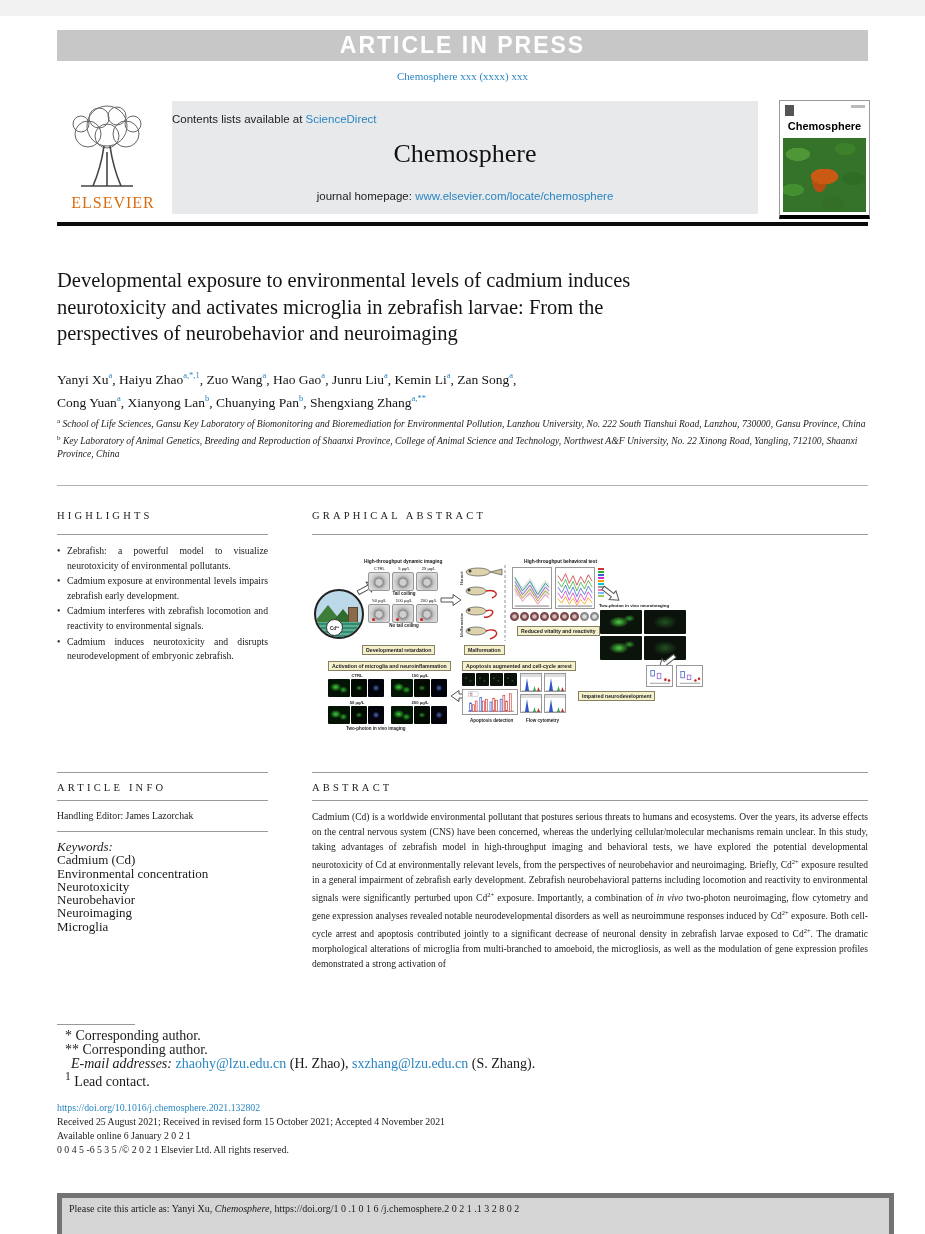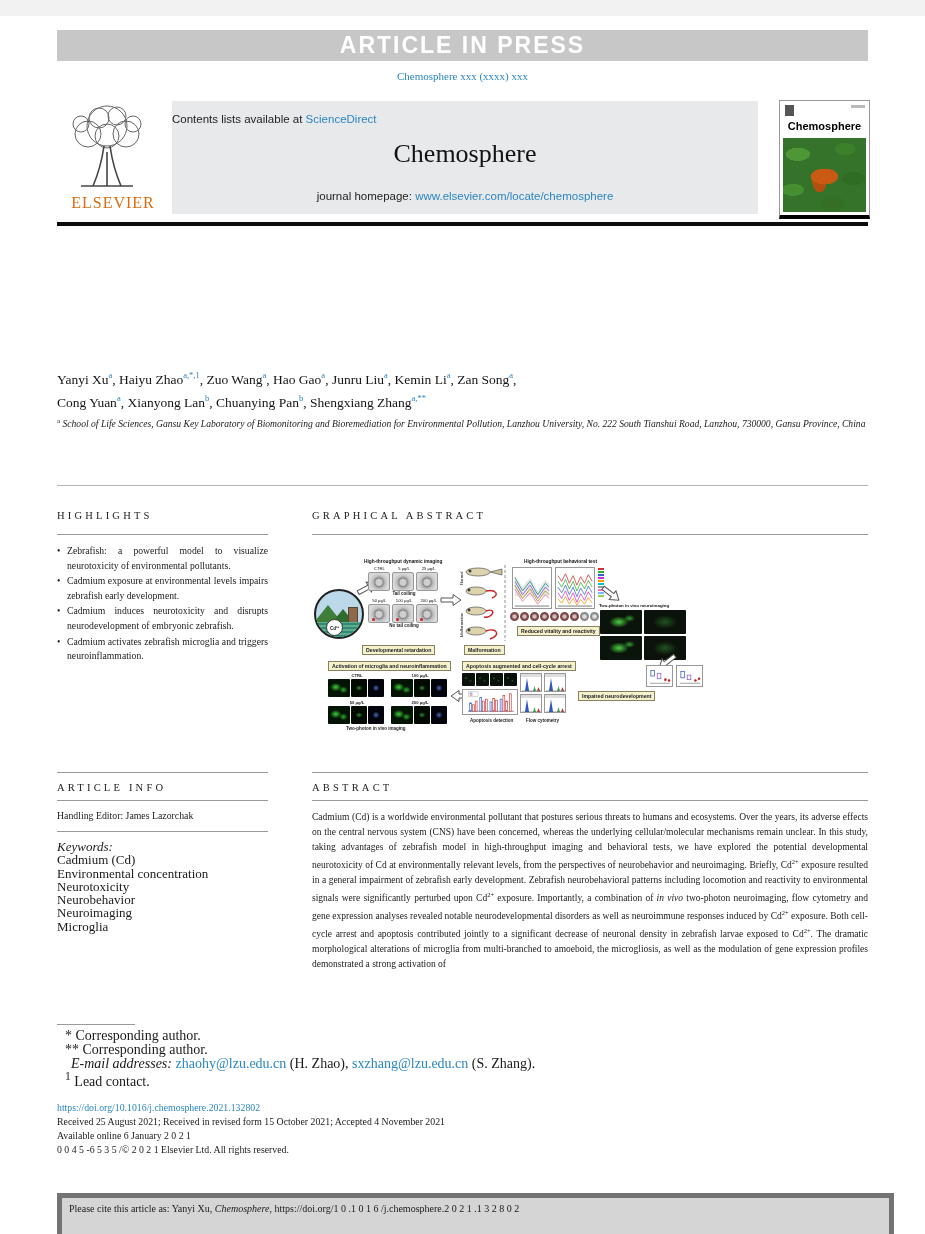--- a/index.html
+++ b/index.html
@@ -220,37 +220,43 @@
 
     <div id="cover">
       <div class="clogo"></div>
       <div class="cmini"></div>
       <div class="ctitle">Chemosphere</div>
       <div class="cart"></div>
     </div>
   </div>
   <div id="black-rule"></div>
 
+  <div id="title">
+    <div>Developmental exposure to environmental levels of cadmium induces</div>
+    <div>neurotoxicity and activates microglia in zebrafish larvae: From the</div>
+    <div>perspectives of neurobehavior and neuroimaging</div>
+  </div>
 
   <div id="authors-line"><span>Yanyi Xu</span><sup>a</sup>, <span>Haiyu Zhao</span><sup>a,*,1</sup>, <span>Zuo Wang</span><sup>a</sup>, <span>Hao Gao</span><sup>a</sup>, <span>Junru Liu</span><sup>a</sup>, <span>Kemin Li</span><sup>a</sup>, <span>Zan Song</span><sup>a</sup>, <br><span>Cong Yuan</span><sup>a</sup>, <span>Xianyong Lan</span><sup>b</sup>, <span>Chuanying Pan</span><sup>b</sup>, <span>Shengxiang Zhang</span><sup>a,**</sup></div>
 
   <div id="affiliations">
     <div class="aff"><sup>a</sup> <span>School of Life Sciences, Gansu Key Laboratory of Biomonitoring and Bioremediation for Environmental Pollution, Lanzhou University, No. 222 South Tianshui Road, Lanzhou, 730000, Gansu Province, China</span></div>
+    <div class="aff"><sup>b</sup> <span>Key Laboratory of Animal Genetics, Breeding and Reproduction of Shaanxi Province, College of Animal Science and Technology, Northwest A&amp;F University, No. 22 Xinong Road, Yangling, 712100, Shaanxi Province, China</span></div>
   </div>
 
   <div id="rule-top-cols"></div>
 
   <div id="highlights-col">
     <span class="sec-h">HIGHLIGHTS</span>
     <div class="hr"></div>
     <ul id="highlights-list">
       <li>Zebrafish: a powerful model to visualize neurotoxicity of environmental pollutants.</li>
       <li>Cadmium exposure at environmental levels impairs zebrafish early development.</li>
+      <li>Cadmium interferes with zebrafish locomotion and reactivity to environmental signals.</li>
       <li>Cadmium induces neurotoxicity and disrupts neurodevelopment of embryonic zebrafish.</li>
-      <li>Cadmium activates zebrafish microglia and triggers neuroinflammation.</li>
     </ul>
   </div>
 
   <div id="ga-col">
     <span class="sec-h">GRAPHICAL ABSTRACT</span>
     <div class="hr"></div>
 
     <div id="ga-fig">
 
       <div id="globe">

